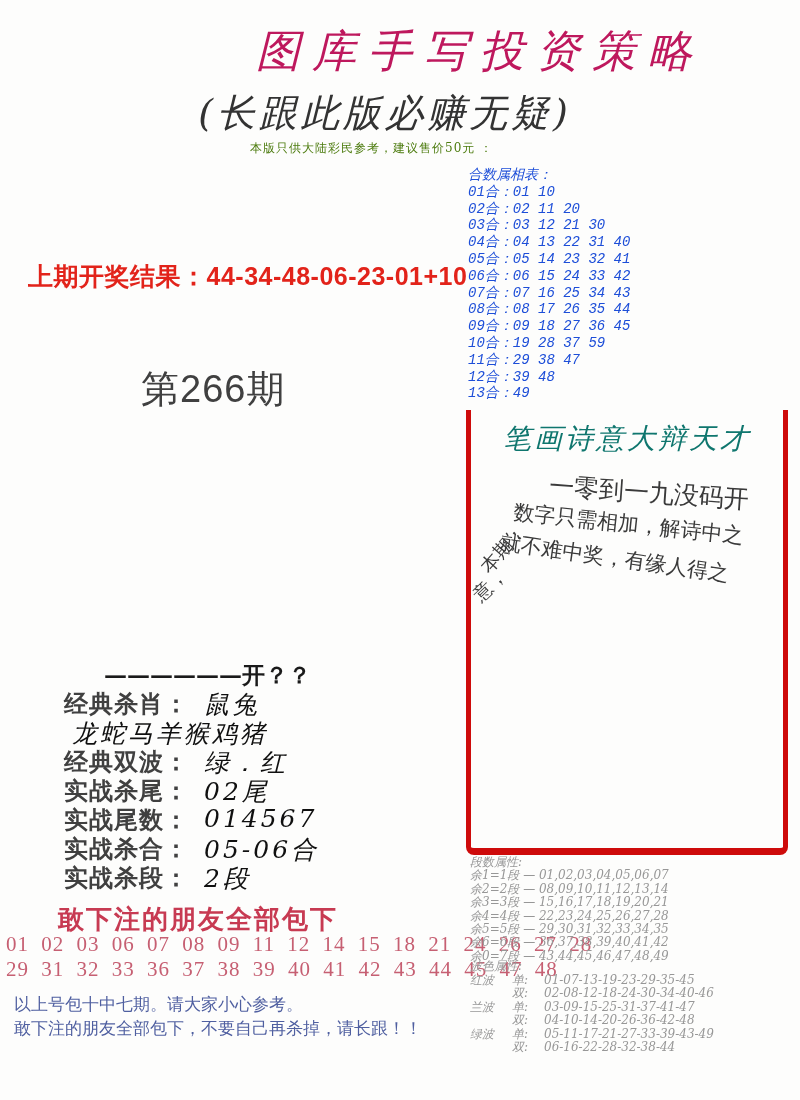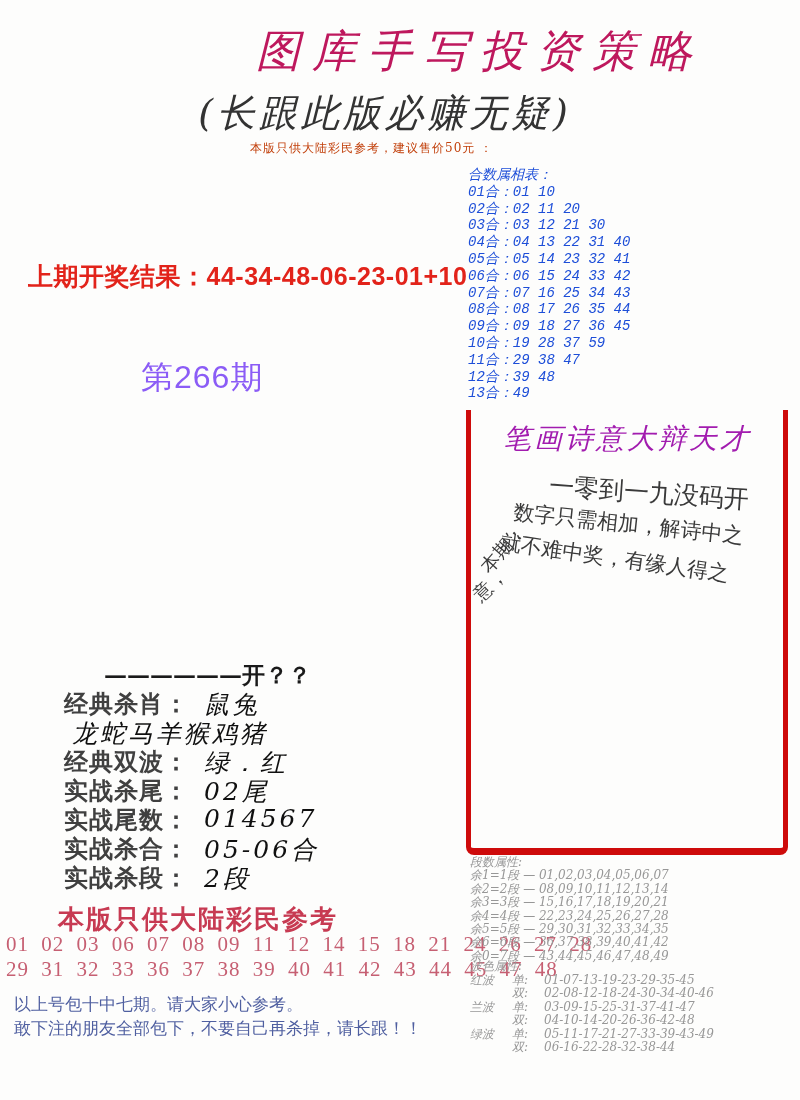--- a/index.html
+++ b/index.html
@@ -13,49 +13,49 @@
     position:absolute;left:200px;top:22px;width:560px;text-align:center;
     font-family:"DejaVu Serif",serif;font-style:italic;
     font-size:44px;letter-spacing:12px;color:#be185d;white-space:nowrap;
   }
   #sub-title{
     position:absolute;left:150px;top:88px;width:470px;text-align:center;
     font-family:"DejaVu Serif",serif;font-style:italic;
     font-size:38px;letter-spacing:4px;color:#333;white-space:nowrap;
   }
   #disclaimer{
-    position:absolute;left:250px;top:140px;font-size:12px;color:#c2410c;
+    position:absolute;left:250px;top:140px;font-size:12px;color:#4d7c0f;
     font-family:"DejaVu Serif",serif;letter-spacing:1px;white-space:nowrap;
   }
   
   #hesu{
     position:absolute;left:468px;top:167px;width:300px;
     font-family:Liberation Mono, monospace;font-style:italic;
     font-size:14px;line-height:16.8px;color:#1d4ed8;white-space:nowrap;
   }
   
   #last-result{
     position:absolute;left:28px;top:260px;font-weight:bold;
     font-size:25px;color:#e2231a;white-space:nowrap;letter-spacing:0.5px;
   }
   
   #issue{
-    position:absolute;left:141px;top:356px;font-size:32px;color:#8b5cf6;
+    position:absolute;left:141px;top:364px;font-size:38px;color:#404040;
     letter-spacing:1px;white-space:nowrap;
   }
   
   #poem-box{
     position:absolute;left:466px;top:410px;width:312px;height:438px;
     border-left:5px solid #ce0b0b;border-right:5px solid #ce0b0b;
     border-bottom:7px solid #ce0b0b;border-radius:0 0 8px 8px;
   }
   #poem-title{
     position:absolute;left:0;top:10px;width:100%;text-align:center;
     font-family:"DejaVu Serif",serif;font-style:italic;
-    font-size:28px;letter-spacing:3px;color:#a21caf;white-space:nowrap;
+    font-size:28px;letter-spacing:3px;color:#0f766e;white-space:nowrap;
   }
   .poem-line{
     position:absolute;font-family:"DejaVu Serif",serif;
     color:#3a3a3a;white-space:nowrap;
   }
   #poem-l1{left:78px;top:66px;font-size:25px;transform:rotate(4deg);}
   #poem-l2{left:42px;top:100px;font-size:21px;transform:rotate(6deg);}
   #poem-l3{left:28px;top:134px;font-size:21px;transform:rotate(8deg);}
   #poem-prefix{left:4px;top:126px;font-size:19px;transform:rotate(-48deg);}
   #poem-prefix2{left:0px;top:162px;font-size:19px;transform:rotate(-44deg);}
@@ -170,21 +170,21 @@
     <div class="pred-row">
       <span class="pred-label">实战杀合：</span>
       <span class="pred-value">05-06合</span>
     </div>
     <div class="pred-row">
       <span class="pred-label">实战杀段：</span>
       <span class="pred-value">2段</span>
     </div>
   </div>
 
-  <div id="offer-title">本版只供大陆彩民参考</div>
+  <div id="offer-title">敢下注的朋友全部包下</div>
   <div id="offer-n1" class="offer-numbers">01 02 03 06 07 08 09 11 12 14 15 18 21 24 26 27 28</div>
   <div id="offer-n2" class="offer-numbers">29 31 32 33 36 37 38 39 40 41 42 43 44 45 47 48</div>
   <div id="note1" class="note">以上号包十中七期。请大家小心参考。</div>
   <div id="note2" class="note">敢下注的朋友全部包下，不要自己再杀掉，请长跟！！</div>
 
   <div id="duan">
     <div>段数属性:</div>
     <div>余1=1段 — 01,02,03,04,05,06,07</div>
     <div>余2=2段 — 08,09,10,11,12,13,14</div>
     <div>余3=3段 — 15,16,17,18,19,20,21</div>

